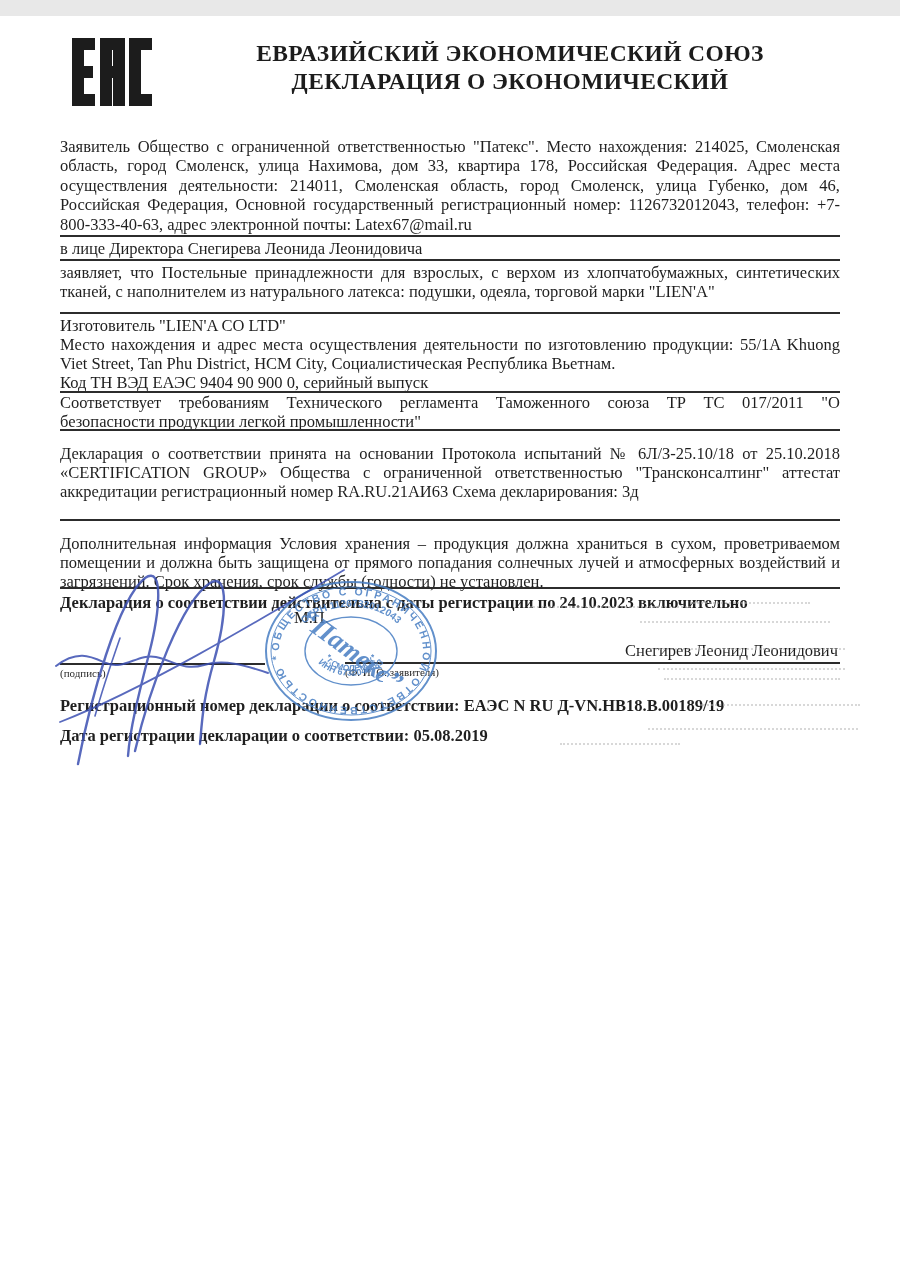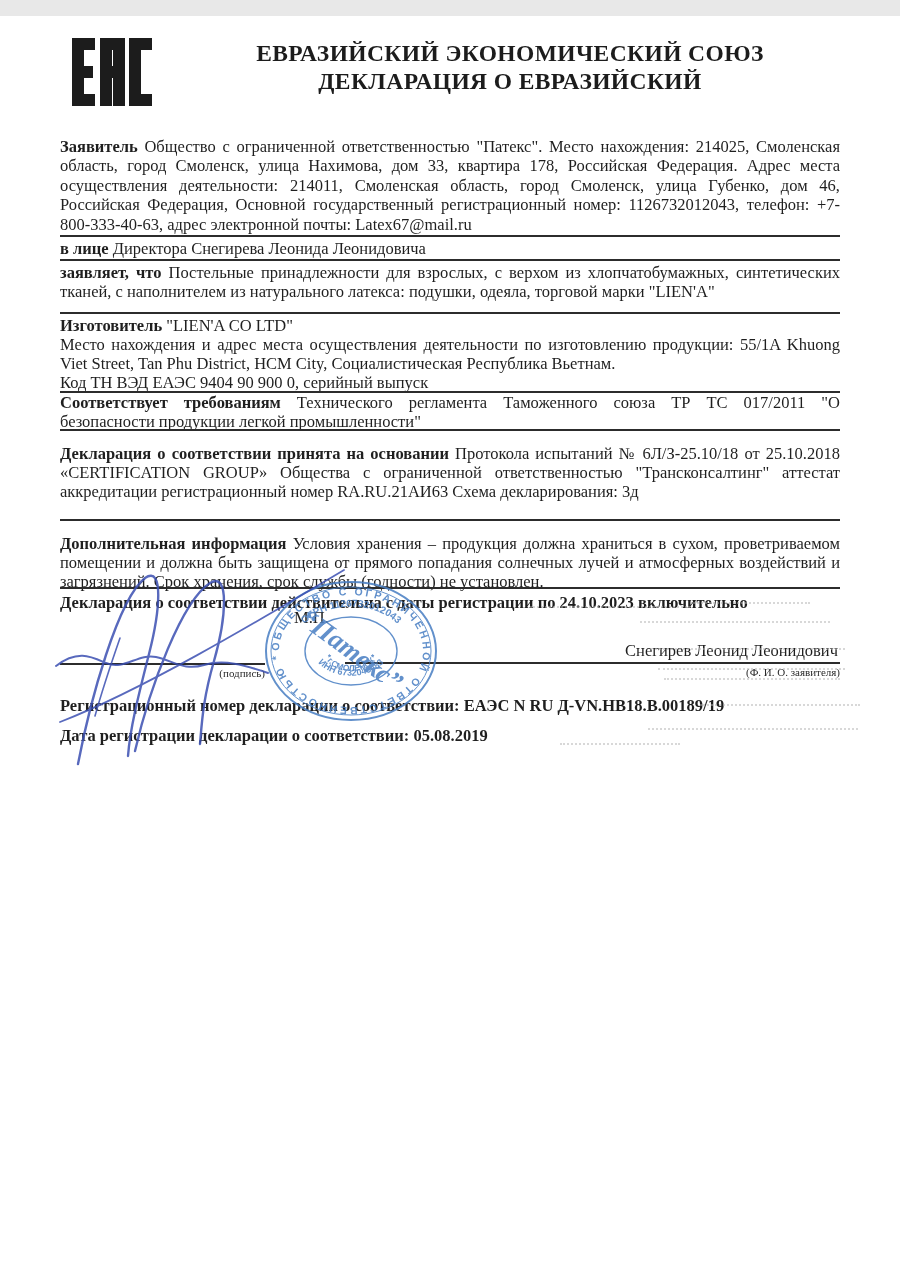--- a/index.html
+++ b/index.html
@@ -2,26 +2,26 @@
 <html><head>
 <meta charset="utf-8">
 <style>
   html,body{margin:0;padding:0;background:#e8e8e8;}
   .page{position:relative;width:900px;height:1280px;background:#ffffff;margin:16px auto;
         font-family:"Liberation Serif", serif;color:#1f1f1f;overflow:hidden;}
   .abs{position:absolute;}
   .col{left:60px;width:780px;}
   .par{font-size:16.5px;line-height:19.4px;}
   .par.lh19{line-height:19px;}
-  .tline b{font-weight:bold;}
+  .tline b{font-weight:normal;}
   .jl{text-align:justify;text-align-last:justify;}
   .ll{text-align:left;text-align-last:left;}
   .rule{position:absolute;left:60px;width:780px;height:2px;background:#2c2c2c;}
   .boldline{font-weight:bold;font-size:16.5px;font-family:Liberation Serif, serif;}
-  .caption{font-size:11px;color:#2a2a2a;text-align:right;}
+  .caption{font-size:11px;color:#2a2a2a;text-align:left;}
   .sigline{position:absolute;height:2px;background:#2c2c2c;}
   .title{position:absolute;left:160px;right:40px;top:24px;text-align:center;
          font-weight:bold;font-size:23.5px;line-height:27.5px;letter-spacing:.4px;color:#1c1c1c;}
   .noise{position:absolute;border-top:2px dotted #b3b3b3;opacity:.5;height:0;}
   svg{display:block;}
   .stamp{position:absolute;left:263px;top:563px;opacity:.87;pointer-events:none;}
   .sig{position:absolute;left:30px;top:535px;opacity:.85;pointer-events:none;}
   .stamp text{font-family:"Liberation Sans", sans-serif;fill:#4b80c4;}
   .stamp .center-name{font-family:"Liberation Serif", serif;font-style:italic;font-weight:bold;}
 </style>
@@ -44,21 +44,21 @@
       <rect x="28" y="28" width="25" height="12"></rect>
 
       <rect x="57" y="0" width="12" height="68"></rect>
       <rect x="57" y="0" width="23" height="12"></rect>
       <rect x="57" y="56" width="23" height="12"></rect>
     </g>
   </svg>
 
   <div class="title">
     <div>ЕВРАЗИЙСКИЙ ЭКОНОМИЧЕСКИЙ СОЮЗ</div>
-    <div>ДЕКЛАРАЦИЯ О ЕВРАЗИЙСКИЙ</div>
+    <div>ДЕКЛАРАЦИЯ О ЭКОНОМИЧЕСКИЙ</div>
   </div>
 
   <div class="abs col par" style="top:121px">
       <div class="tline jl"><b>Заявитель</b> Общество с ограниченной ответственностью "Патекс". Место нахождения: 214025, Смоленская</div>
       <div class="tline jl">область, город Смоленск, улица Нахимова, дом 33, квартира 178, Российская Федерация. Адрес места</div>
       <div class="tline jl">осуществления деятельности: 214011, Смоленская область, город Смоленск, улица Губенко, дом 46,</div>
       <div class="tline jl">Российская Федерация, Основной государственный регистрационный номер: 1126732012043, телефон: +7-</div>
       <div class="tline ll">800-333-40-63, адрес электронной почты: Latex67@mail.ru</div>
     </div>
   <div class="rule" style="top:219px"></div>

